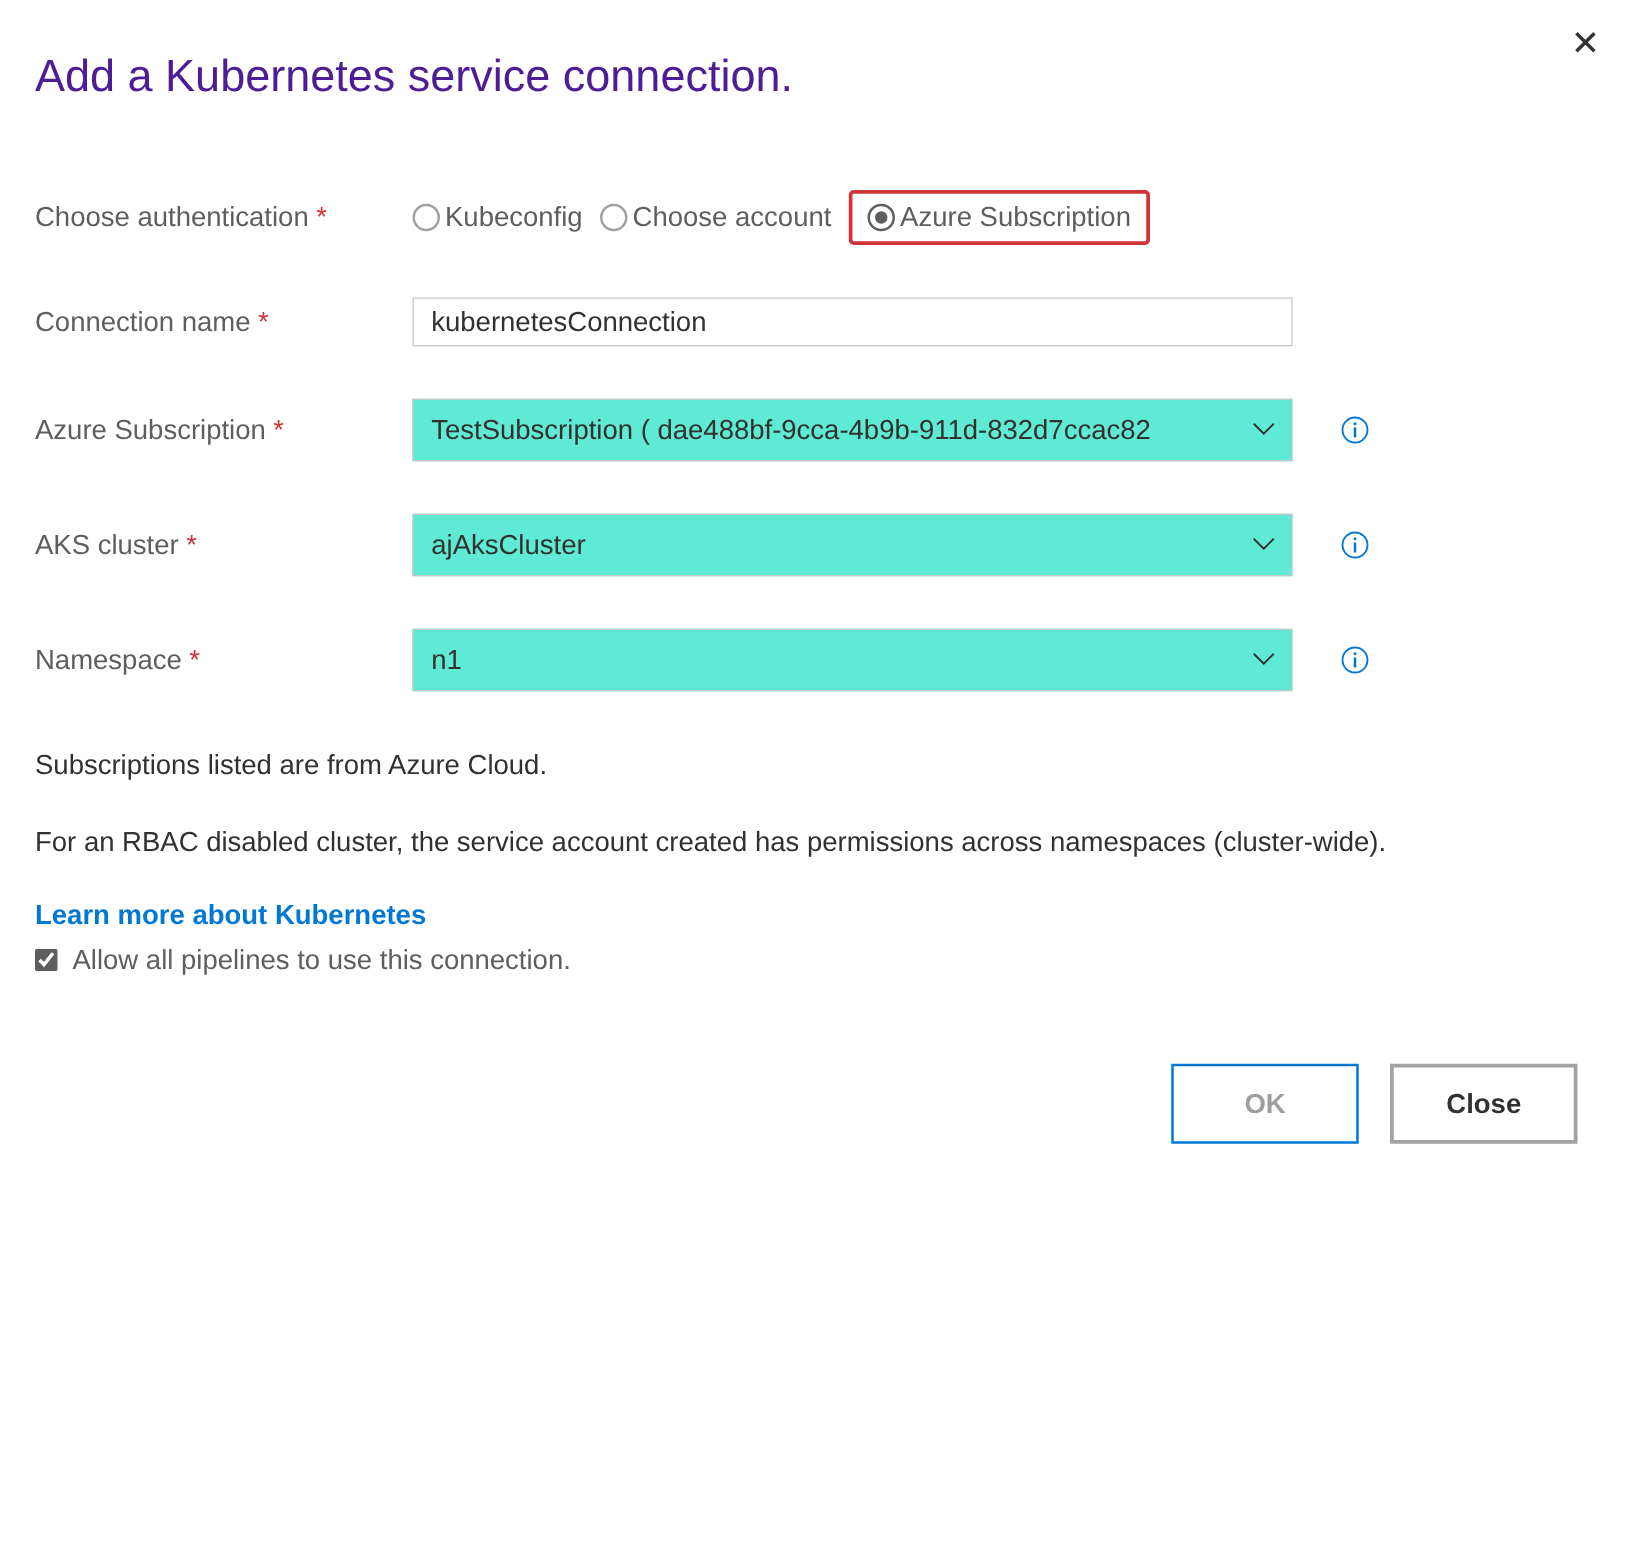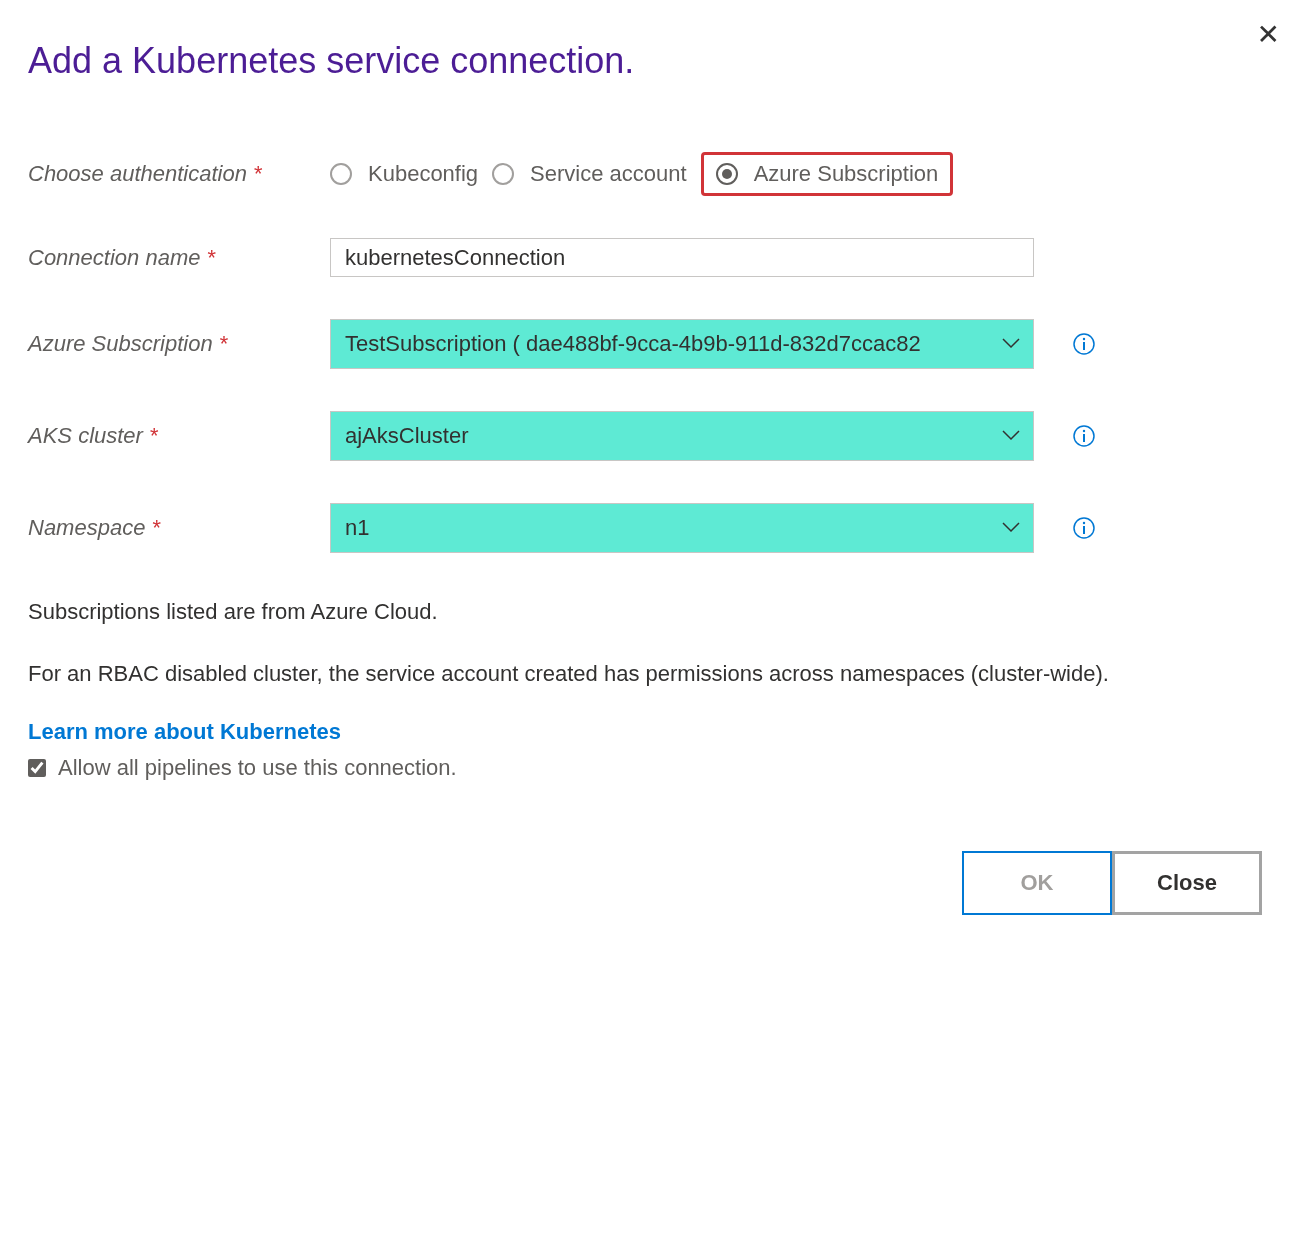--- a/index.html
+++ b/index.html
@@ -34,35 +34,34 @@
       display: flex;
       align-items: center;
       margin-bottom: 42px;
     }
     .form-label {
       width: 302px;
       font-size: 22px;
       color: #605e5c;
       display: flex;
       align-items: center;
-      font-style: italic;
     }
     .required {
       color: #d13438;
       margin-left: 6px;
     }
     .radio-group {
       display: flex;
       align-items: center;
       gap: 14px;
     }
     .radio-item {
       display: flex;
       align-items: center;
-      gap: 16px;
+      gap: 4px;
       font-size: 22px;
       color: #605e5c;
     }
     .radio-circle {
       width: 22px;
       height: 22px;
       border-radius: 50%;
       border: 2px solid #a19f9d;
       display: flex;
       align-items: center;
@@ -155,21 +154,21 @@
       color: #605e5c;
     }
     .checkbox {
       width: 18px;
       height: 18px;
       accent-color: #605e5c;
     }
     .button-row {
       display: flex;
       justify-content: flex-end;
-      gap: 0;
+      gap: 25px;
       margin-top: 70px;
       padding-right: 10px;
     }
     .btn {
       min-width: 150px;
       height: 64px;
       font-size: 22px;
       font-weight: 600;
       background: #fff;
       cursor: pointer;
@@ -198,21 +197,21 @@
     <span>Choose authentication</span>
     <span class="required">*</span>
   </div>
   <div class="radio-group">
     <div class="radio-item">
       <span class="radio-circle"></span>
       <span>Kubeconfig</span>
     </div>
     <div class="radio-item">
       <span class="radio-circle"></span>
-      <span>Service account</span>
+      <span>Choose account</span>
     </div>
     <div class="radio-highlight">
       <div class="radio-item">
         <span class="radio-circle checked"></span>
         <span>Azure Subscription</span>
       </div>
     </div>
   </div>
 </div>
 

